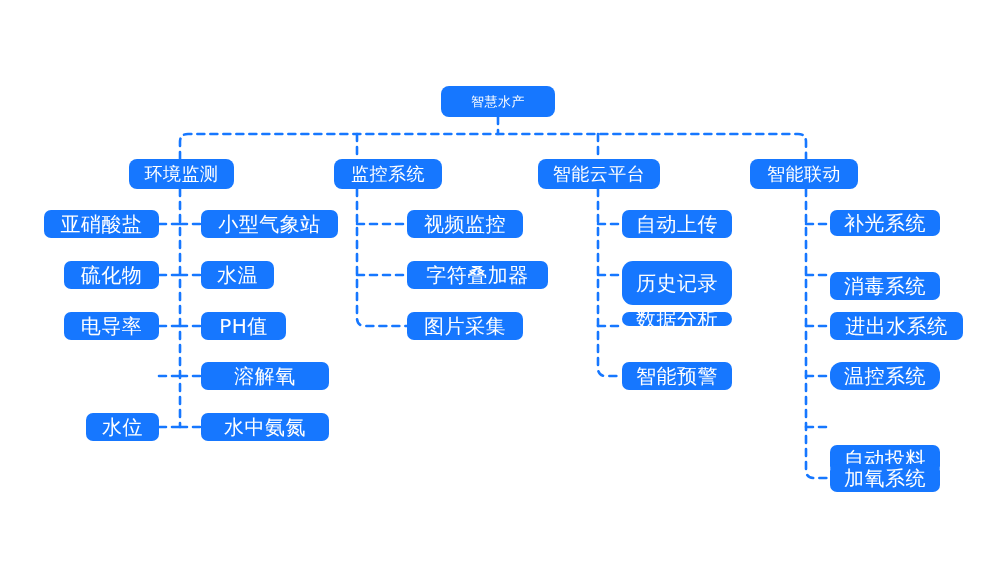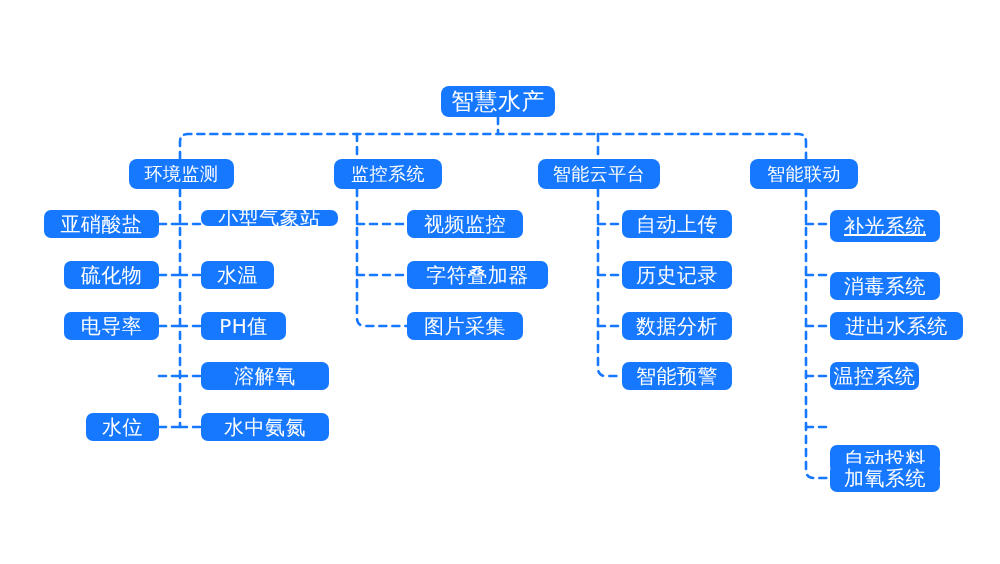--- a/index.html
+++ b/index.html
@@ -34,21 +34,21 @@
     justify-content: center;
     background: #1677ff;
     color: #ffffff;
     border-radius: 7px;
     white-space: nowrap;
     letter-spacing: 0.5px;
     line-height: 1;
     user-select: none;
   }
   .node.root {
-    font-size: 23px;
+    font-size: 13px;
     height: 31px;
     padding: 0 13px;
     border-radius: 8px;
   }
   .node.lvl2 {
     font-size: 18px;
     height: 30px;
     padding: 0 12px;
     border-radius: 8px;
   }
@@ -92,34 +92,34 @@
       <path d="M806 326 L830 326" fill="none" stroke="#1677ff" stroke-width="2.6" stroke-linecap="round" stroke-linejoin="round" stroke-dasharray="7 6"></path>
       <path d="M806 376 L830 376" fill="none" stroke="#1677ff" stroke-width="2.6" stroke-linecap="round" stroke-linejoin="round" stroke-dasharray="7 6"></path>
       <path d="M806 427 L830 427" fill="none" stroke="#1677ff" stroke-width="2.6" stroke-linecap="round" stroke-linejoin="round" stroke-dasharray="7 6"></path>
     </svg>
 <div class="node root" style="left: 441px; top: 86px; width: 114px; height: 31px;">智慧水产</div>
     <div class="node lvl2" style="left: 129px; top: 159px; width: 105px; height: 30px;">环境监测</div>
     <div class="node leaf" style="left: 44px; top: 210px; width: 115px; height: 28px;">亚硝酸盐</div>
     <div class="node leaf" style="left: 64px; top: 261px; width: 95px; height: 28px;">硫化物</div>
     <div class="node leaf" style="left: 64px; top: 312px; width: 95px; height: 28px;">电导率</div>
     <div class="node leaf" style="left: 86px; top: 413px; width: 73px; height: 28px;">水位</div>
-    <div class="node leaf" style="left: 201px; top: 210px; width: 137px; height: 16px;">小型气象站</div>
+    <div class="node leaf" style="left: 201px; top: 210px; width: 137px; height: 28px;">小型气象站</div>
     <div class="node leaf" style="left: 201px; top: 261px; width: 73px; height: 28px; text-align: right;">水温</div>
     <div class="node leaf" style="left: 201px; top: 312px; width: 85px; height: 28px;">PH值</div>
     <div class="node leaf" style="left: 201px; top: 362px; width: 128px; height: 28px;">溶解氧</div>
     <div class="node leaf" style="left: 201px; top: 413px; width: 128px; height: 28px;">水中氨氮</div>
     <div class="node lvl2" style="left: 334px; top: 159px; width: 108px; height: 30px;">监控系统</div>
     <div class="node leaf" style="left: 407px; top: 210px; width: 116px; height: 28px;">视频监控</div>
     <div class="node leaf" style="left: 407px; top: 261px; width: 141px; height: 28px;">字符叠加器</div>
     <div class="node leaf" style="left: 407px; top: 312px; width: 116px; height: 28px;">图片采集</div>
     <div class="node lvl2" style="left: 538px; top: 159px; width: 122px; height: 30px;">智能云平台</div>
     <div class="node leaf" style="left: 622px; top: 210px; width: 110px; height: 28px;">自动上传</div>
-    <div class="node leaf" style="left: 622px; top: 261px; width: 110px; height: 28px;">历史记录</div>
-    <div class="node leaf" style="left: 622px; top: 312px; width: 110px; height: 28px;">数据分析</div>
+    <div class="node leaf" style="left: 622px; top: 261px; width: 110px; height: 44px; border-radius: 11px;">历史记录</div>
+    <div class="node leaf" style="left: 622px; top: 312px; width: 110px; height: 14px;">数据分析</div>
     <div class="node leaf" style="left: 622px; top: 362px; width: 110px; height: 28px;">智能预警</div>
     <div class="node lvl2" style="left: 750px; top: 159px; width: 108px; height: 30px;">智能联动</div>
-    <div class="node leaf" style="left: 830px; top: 210px; width: 110px; height: 32px; text-decoration: underline;">补光系统</div>
+    <div class="node leaf" style="left: 830px; top: 210px; width: 110px; height: 26px;">补光系统</div>
     <div class="node leaf" style="left: 830px; top: 272px; width: 110px; height: 28px;">消毒系统</div>
     <div class="node leaf" style="left: 830px; top: 312px; width: 133px; height: 28px;">进出水系统</div>
-    <div class="node leaf" style="left: 830px; top: 362px; width: 89px; height: 28px;">温控系统</div>
+    <div class="node leaf" style="left: 830px; top: 362px; width: 110px; height: 28px; border-radius: 12px;">温控系统</div>
     <div class="node leaf" style="left: 830px; top: 413px; width: 110px; height: 28px; margin-top: 32px;">自动投料</div>
     <div class="node leaf" style="left: 830px; top: 464px; width: 110px; height: 28px;">加氧系统</div>
   </div>
 
 </body></html>

